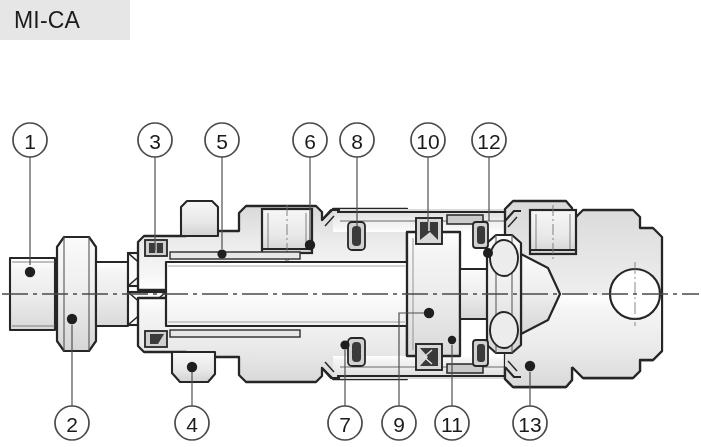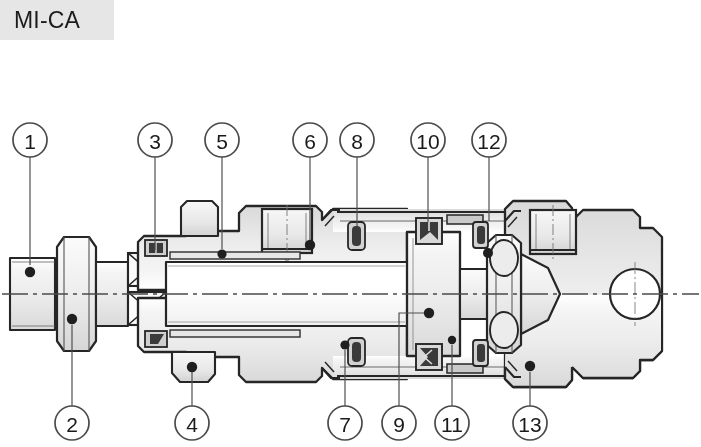--- a/index.html
+++ b/index.html
@@ -18,21 +18,21 @@
   #root {
     position: absolute;
     left: 0; top: 0;
     width: 701px;
     height: 447px;
   }
   .title-band {
     position: absolute;
     left: 0;
     top: 0;
-    width: 114px;
+    width: 130px;
     height: 40px;
     background: #e6e6e6;
     display: flex;
     align-items: center;
     padding-left: 14px;
     box-sizing: border-box;
   }
   .title-text {
     font-family: "Liberation Sans", sans-serif;
     font-size: 23px;

